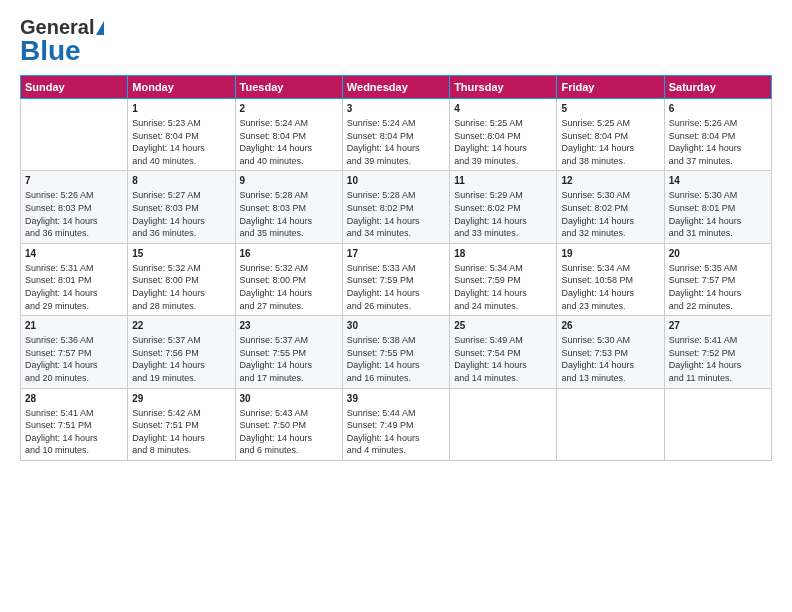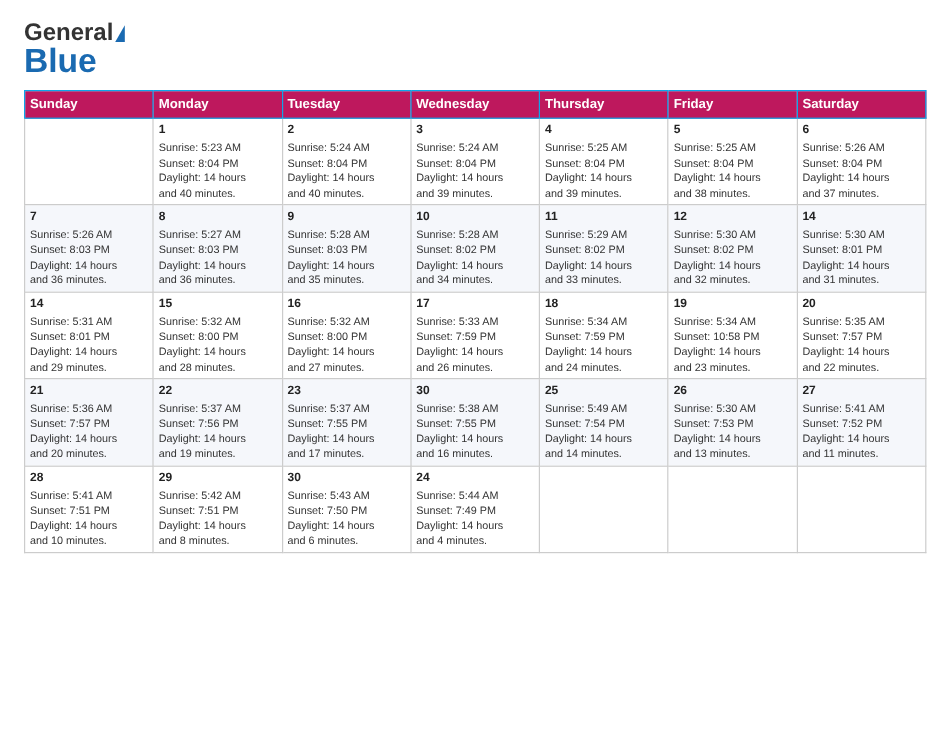--- a/index.html
+++ b/index.html
@@ -334,21 +334,21 @@
             <div>and 8 minutes.</div>
           </td>
           <td>
             <span class="day-num">30</span>
             <div>Sunrise: 5:43 AM</div>
             <div>Sunset: 7:50 PM</div>
             <div>Daylight: 14 hours</div>
             <div>and 6 minutes.</div>
           </td>
           <td>
-            <span class="day-num">24</span>
+            <span class="day-num">39</span>
             <div>Sunrise: 5:44 AM</div>
             <div>Sunset: 7:49 PM</div>
             <div>Daylight: 14 hours</div>
             <div>and 4 minutes.</div>
           </td>
           <td class="cell-empty"></td>
           <td class="cell-empty"></td>
           <td class="cell-empty"></td>
         </tr>
       </tbody>

